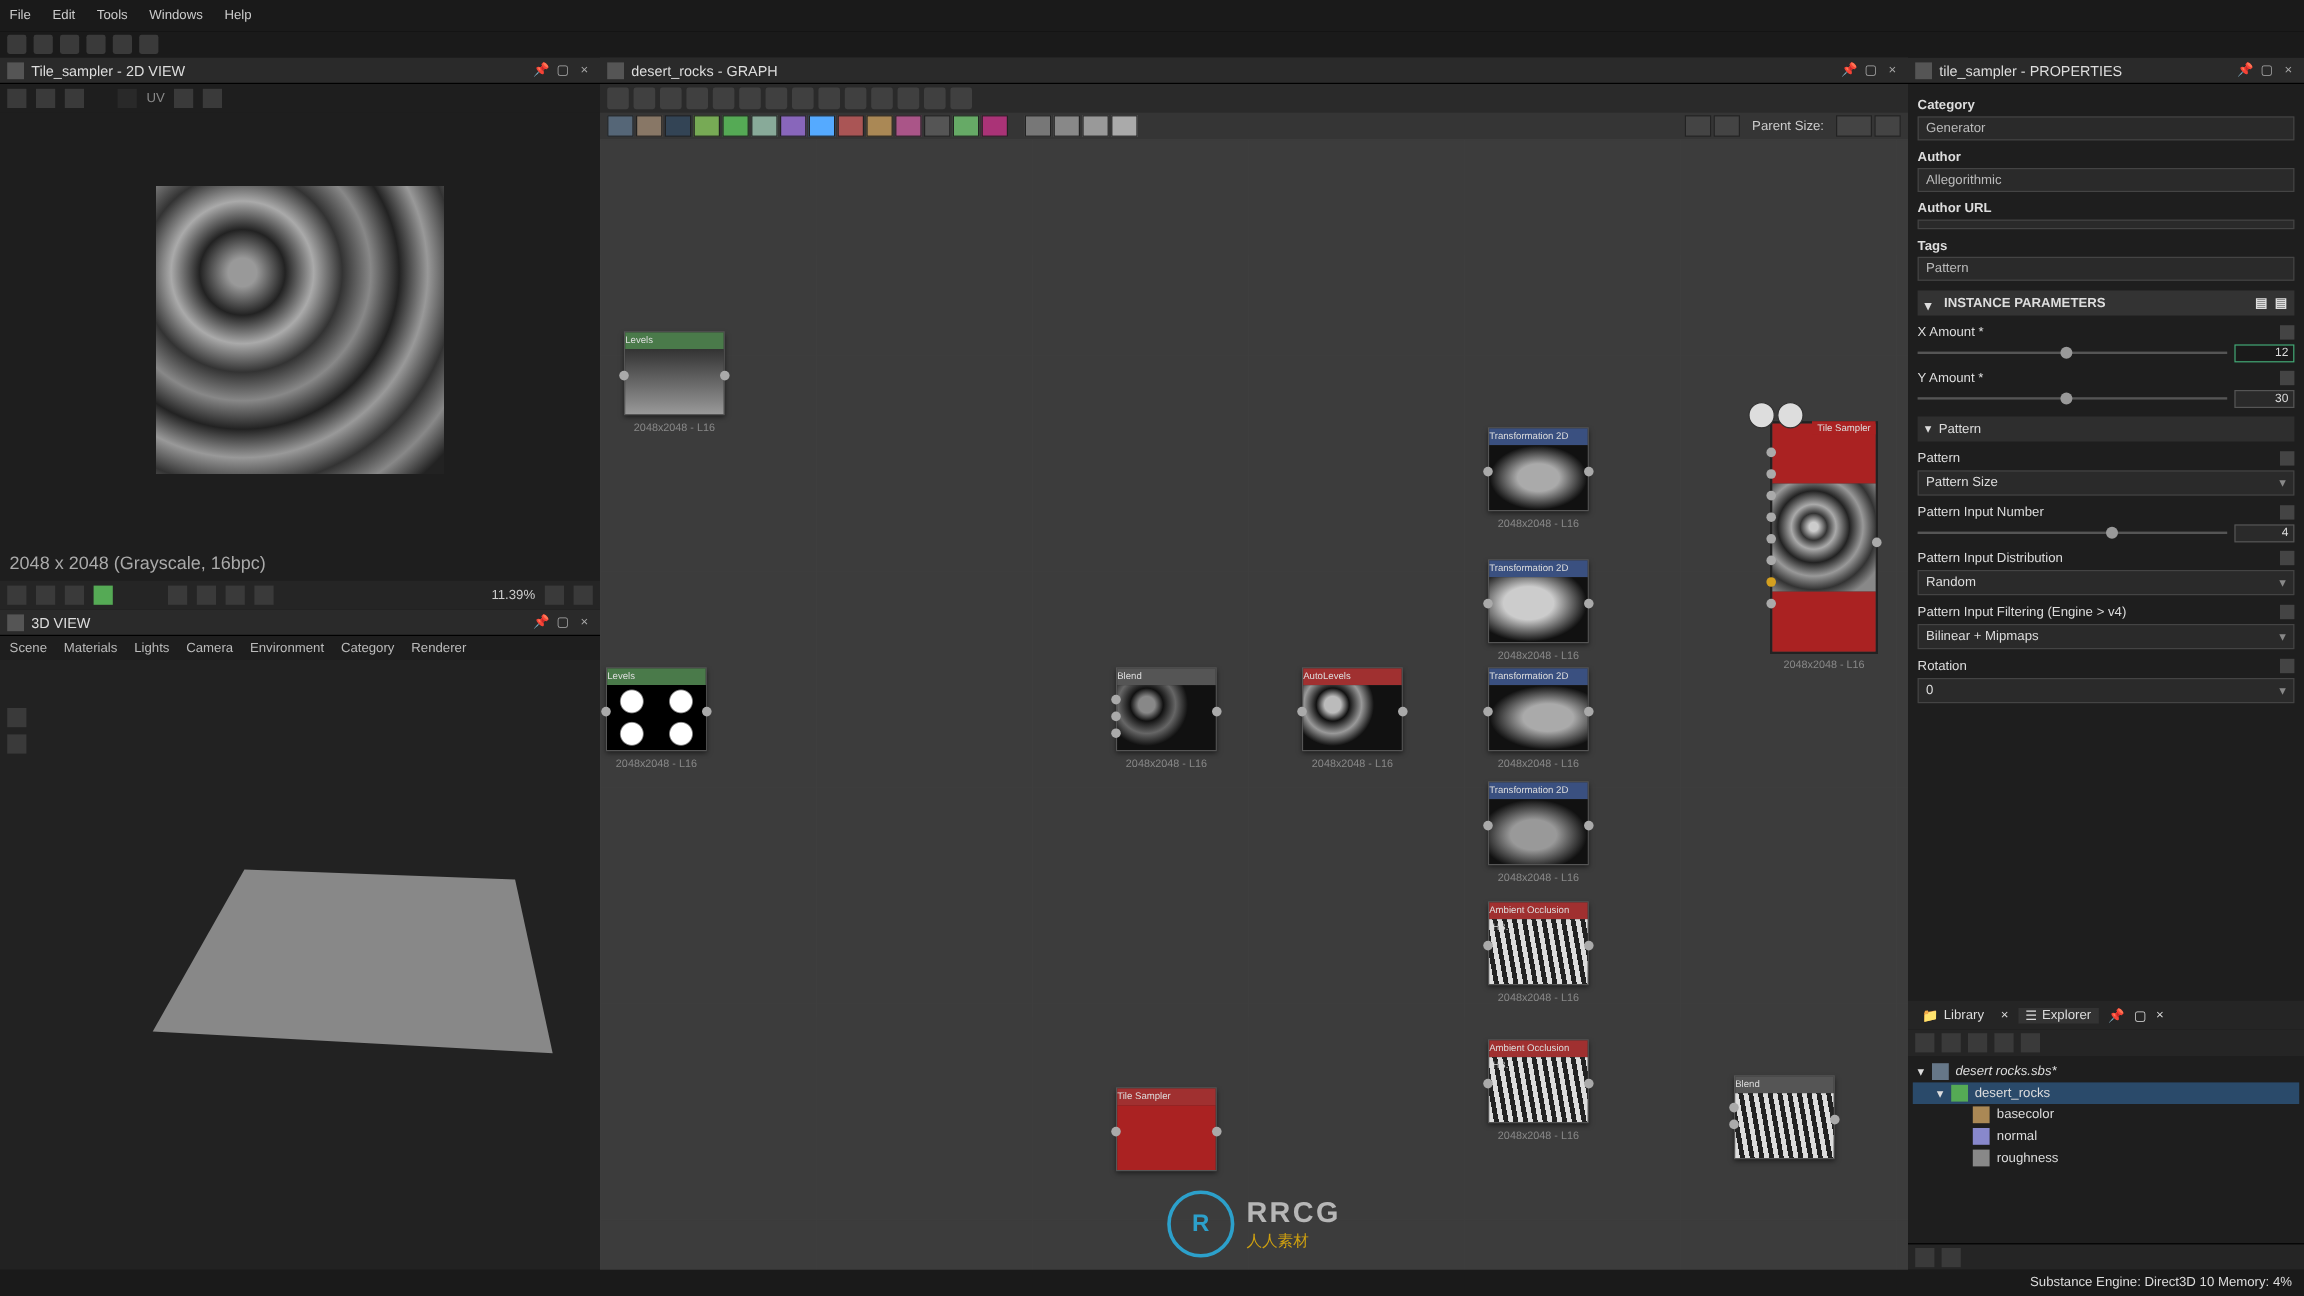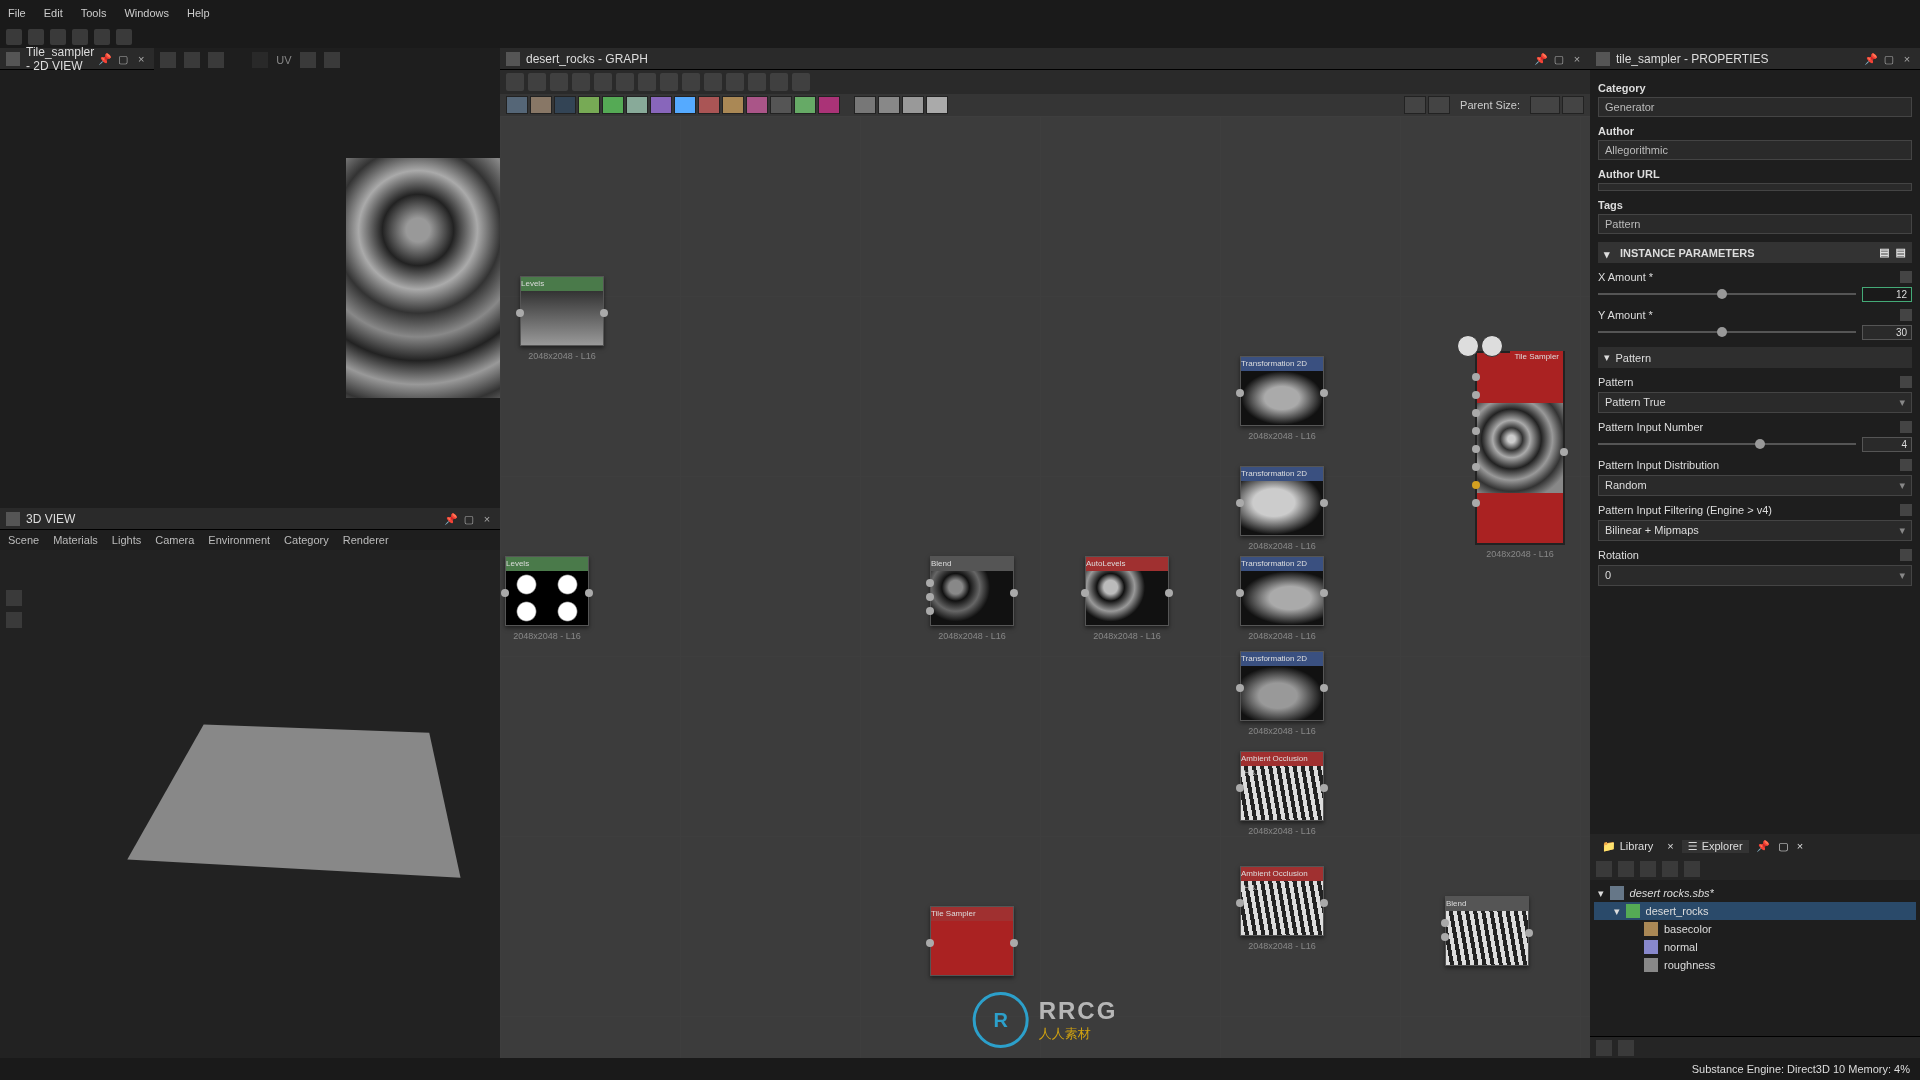--- a/index.html
+++ b/index.html
@@ -7,21 +7,21 @@
 .menubar{height:26px;background:#1a1a1a;display:flex;align-items:center;padding:0 8px;gap:18px}
 .menubar span{color:#ccc;cursor:pointer}
 .toolbar-top{height:22px;background:#1a1a1a;display:flex;align-items:center;padding:0 6px;gap:6px}
 .toolbar-top .tbtn{width:16px;height:16px;background:#3a3a3a;border-radius:2px;cursor:pointer}
 .main{display:flex;height:calc(100% - 48px - 22px)}
 .left-col{width:500px;display:flex;flex-direction:column;background:#1e1e1e}
 .panel-header{height:22px;background:#2a2a2a;display:flex;align-items:center;padding:0 6px;border-bottom:1px solid #000}
 .panel-header .icon{width:14px;height:14px;background:#555;margin-right:6px}
 .panel-header .title{flex:1;color:#ddd;font-size:12px}
 .panel-header .wbtn{width:14px;height:14px;margin-left:4px;cursor:pointer;color:#aaa;font-size:11px;text-align:center;line-height:14px}
-.view2d{flex:0 0 460px;background:#1e1e1e;display:flex;flex-direction:row}
+.view2d{flex:0 0 460px;background:#1e1e1e;display:flex;flex-direction:column}
 .view2d-toolbar{height:24px;background:#1e1e1e;display:flex;align-items:center;padding:0 6px;gap:8px}
 .view2d-toolbar .tb{width:16px;height:16px;background:#3a3a3a;cursor:pointer}
 .preview-area{flex:1;position:relative;display:flex;align-items:center;justify-content:center}
 .preview-img{width:240px;height:240px;background:radial-gradient(circle at 30% 30%,#999 5%,#222 15%,#aaa 25%,#333 35%,#888 45%,#222 55%,#999 65%,#333 75%,#888 85%,#222 95%)}
 .info-line{padding:6px 8px;color:#aaa;font-size:15px}
 .view2d-bottom{height:24px;background:#252525;display:flex;align-items:center;padding:0 6px;gap:8px}
 .view2d-bottom .tb{width:16px;height:16px;background:#3a3a3a;cursor:pointer}
 .view2d-bottom .zoom{color:#ccc;margin-left:auto}
 .view3d{flex:1;background:#1e1e1e;display:flex;flex-direction:column}
 .view3d-menu{height:20px;background:#1e1e1e;display:flex;align-items:center;padding:0 8px;gap:14px}
@@ -135,20 +135,34 @@
         <div style="width:12px"></div>
         <div class="tb" style="opacity:.4"></div>
         <span style="color:#888">UV</span>
         <div class="tb"></div>
         <div class="tb"></div>
       </div>
       <div class="preview-area">
         <div class="preview-img"></div>
       </div>
       <div class="info-line">2048 x 2048 (Grayscale, 16bpc)</div>
+      <div class="view2d-bottom">
+        <div class="tb"></div>
+        <div class="tb"></div>
+        <div class="tb"></div>
+        <div class="tb" style="background:#5a5"></div>
+        <div style="width:30px"></div>
+        <div class="tb"></div>
+        <div class="tb"></div>
+        <div class="tb"></div>
+        <div class="tb"></div>
+        <span class="zoom">11.39%</span>
+        <div class="tb"></div>
+        <div class="tb"></div>
+      </div>
     </div>
 
     <div class="view3d">
       <div class="panel-header">
         <div class="icon"></div>
         <div class="title">3D VIEW</div>
         <div class="wbtn">📌</div>
         <div class="wbtn">▢</div>
         <div class="wbtn">×</div>
       </div>
@@ -428,21 +442,21 @@
         <span>▾</span>
         <span>Pattern</span>
       </div>
 
       <div class="param-row">
         <div class="plbl">
             <span>Pattern</span>
             <span class="cog"></span>
           </div>
         <div class="dropdown">
-            <span>Pattern True</span>
+            <span>Pattern Size</span>
             <span class="arr">▾</span>
           </div>
       </div>
 
       <div class="param-row">
         <div class="plbl">
             <span>Pattern Input Number</span>
             <span class="cog"></span>
           </div>
         <div class="slider">

